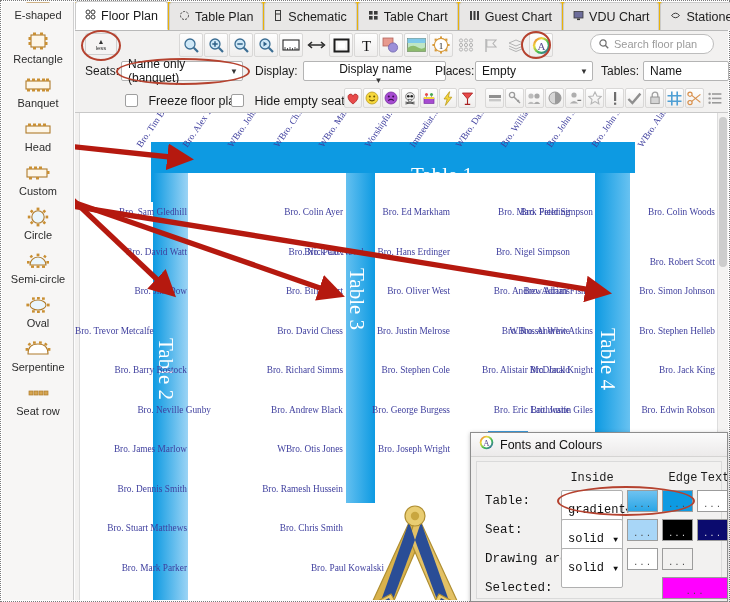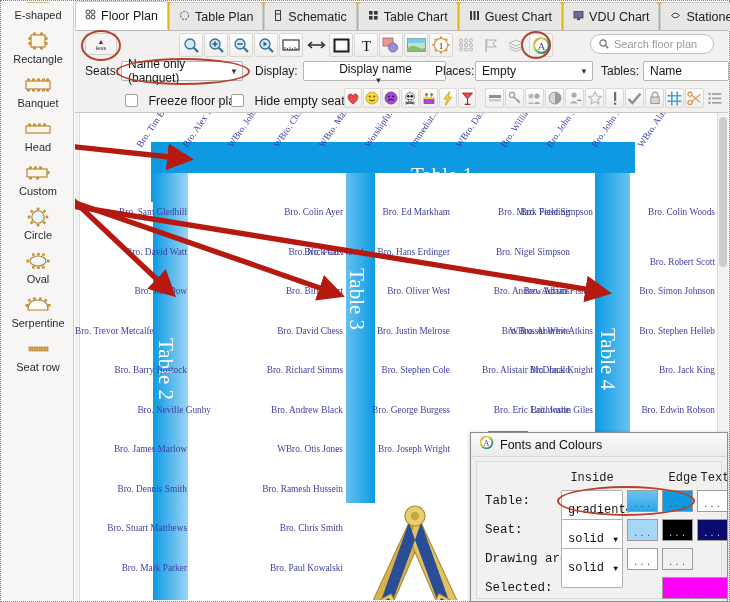--- a/index.html
+++ b/index.html
@@ -316,20 +316,38 @@
             <rect x="3.4" y="3" width="2.6" height="2.6" transform="rotate(-45 4.7 4.3)"></rect>
             <rect x="16" y="3" width="2.6" height="2.6" transform="rotate(45 17.3 4.3)"></rect>
             <rect x="3.4" y="14.4" width="2.6" height="2.6" transform="rotate(45 4.7 15.7)"></rect>
             <rect x="16" y="14.4" width="2.6" height="2.6" transform="rotate(-45 17.3 15.7)"></rect>
           </g>
         </svg>
       </span>
       <span class="shape-label">Circle</span>
     </div>
 
+    <div class="shape-item">
+      <span class="shape-icon">
+        <svg width="24" height="16" viewBox="0 0 24 16">
+          <path d="M4 12 A8 8 0 0 1 20 12 Z" fill="#eaf6fd" stroke="#b07b2a" stroke-width="1.1"></path>
+          <g fill="#c98f33">
+            <rect x="10.6" y="0.6" width="2.8" height="2.4"></rect>
+            <rect x="4" y="2.4" width="2.6" height="2.4" transform="rotate(-35 5.3 3.6)"></rect>
+            <rect x="17.6" y="2.4" width="2.6" height="2.4" transform="rotate(35 18.9 3.6)"></rect>
+            <rect x="1" y="8" width="2.6" height="2.6"></rect>
+            <rect x="20.4" y="8" width="2.6" height="2.6"></rect>
+            <rect x="5" y="12.5" width="3" height="2.4"></rect>
+            <rect x="10.5" y="12.5" width="3" height="2.4"></rect>
+            <rect x="16" y="12.5" width="3" height="2.4"></rect>
+          </g>
+        </svg>
+      </span>
+      <span class="shape-label">Semi-circle</span>
+    </div>
 
     <div class="shape-item">
       <span class="shape-icon">
         <svg width="26" height="18" viewBox="0 0 26 18">
           <ellipse cx="13" cy="9" rx="8" ry="5" fill="#eaf6fd" stroke="#b07b2a" stroke-width="1.1"></ellipse>
           <g fill="#c98f33">
             <rect x="7" y="1.4" width="2.8" height="2.4"></rect>
               <rect x="12" y="1" width="2.8" height="2.4"></rect>
             <rect x="17" y="1.4" width="2.8" height="2.4"></rect>
             <rect x="7" y="14.2" width="2.8" height="2.4"></rect>
@@ -874,21 +892,21 @@
           <div class="guest" style="left: 0px; width: 112px; text-align: right; top: 449.5px;">Bro. Mark Parker</div>
           <div class="guest" style="left: 0px; width: 268px; text-align: right; top: 94px;">Bro. Colin Ayer</div>
           <div class="guest" style="left: 0px; width: 268px; text-align: right; top: 133.5px;">Bro. Nick Cox</div>
           <div class="guest" style="left: 0px; width: 268px; text-align: right; top: 173px;">Bro. Bill Stuart</div>
           <div class="guest" style="left: 0px; width: 268px; text-align: right; top: 212.5px;">Bro. David Chess</div>
           <div class="guest" style="left: 0px; width: 268px; text-align: right; top: 252px;">Bro. Richard Simms</div>
           <div class="guest" style="left: 0px; width: 268px; text-align: right; top: 291.5px;">Bro. Andrew Black</div>
           <div class="guest" style="left: 0px; width: 268px; text-align: right; top: 331px;">WBro. Otis Jones</div>
           <div class="guest" style="left: 0px; width: 268px; text-align: right; top: 370.5px;">Bro. Ramesh Hussein</div>
           <div class="guest" style="left: 0px; width: 268px; text-align: right; top: 410px;">Bro. Chris Smith</div>
-          <div class="guest" style="left: 0px; width: 268px; text-align: right; top: 449.5px;">Bro. Paul Kowalski</div>
+          <div class="guest" style="left: 0px; width: 309px; text-align: right; top: 449.5px;">Bro. Paul Kowalski</div>
           <div class="guest" style="left: 0px; width: 375px; text-align: right; top: 94px;">Bro. Ed Markham</div>
           <div class="guest" style="left: 0px; width: 375px; text-align: right; top: 133.5px;">Bro. Hans Erdinger</div>
           <div class="guest" style="left: 0px; width: 375px; text-align: right; top: 173px;">Bro. Oliver West</div>
           <div class="guest" style="left: 0px; width: 375px; text-align: right; top: 212.5px;">Bro. Justin Melrose</div>
           <div class="guest" style="left: 0px; width: 375px; text-align: right; top: 252px;">Bro. Stephen Cole</div>
           <div class="guest" style="left: 0px; width: 375px; text-align: right; top: 291.5px;">Bro. George Burgess</div>
           <div class="guest" style="left: 0px; width: 375px; text-align: right; top: 331px;">Bro. Joseph Wright</div>
           <div class="guest" style="left: 0px; width: 495px; text-align: right; top: 94px;">Bro. Mark Fielding</div>
           <div class="guest" style="left: 0px; width: 495px; text-align: right; top: 133.5px;">Bro. Nigel Simpson</div>
           <div class="guest" style="left: 0px; width: 495px; text-align: right; top: 173px;">Bro. Andrew Adams</div>

